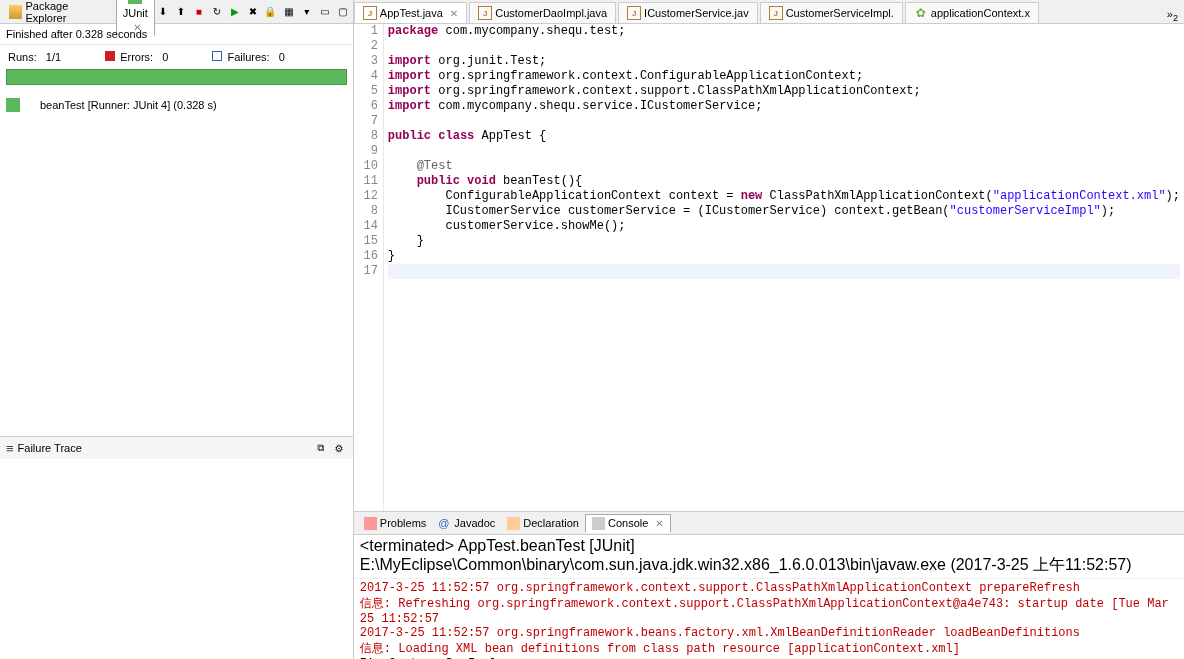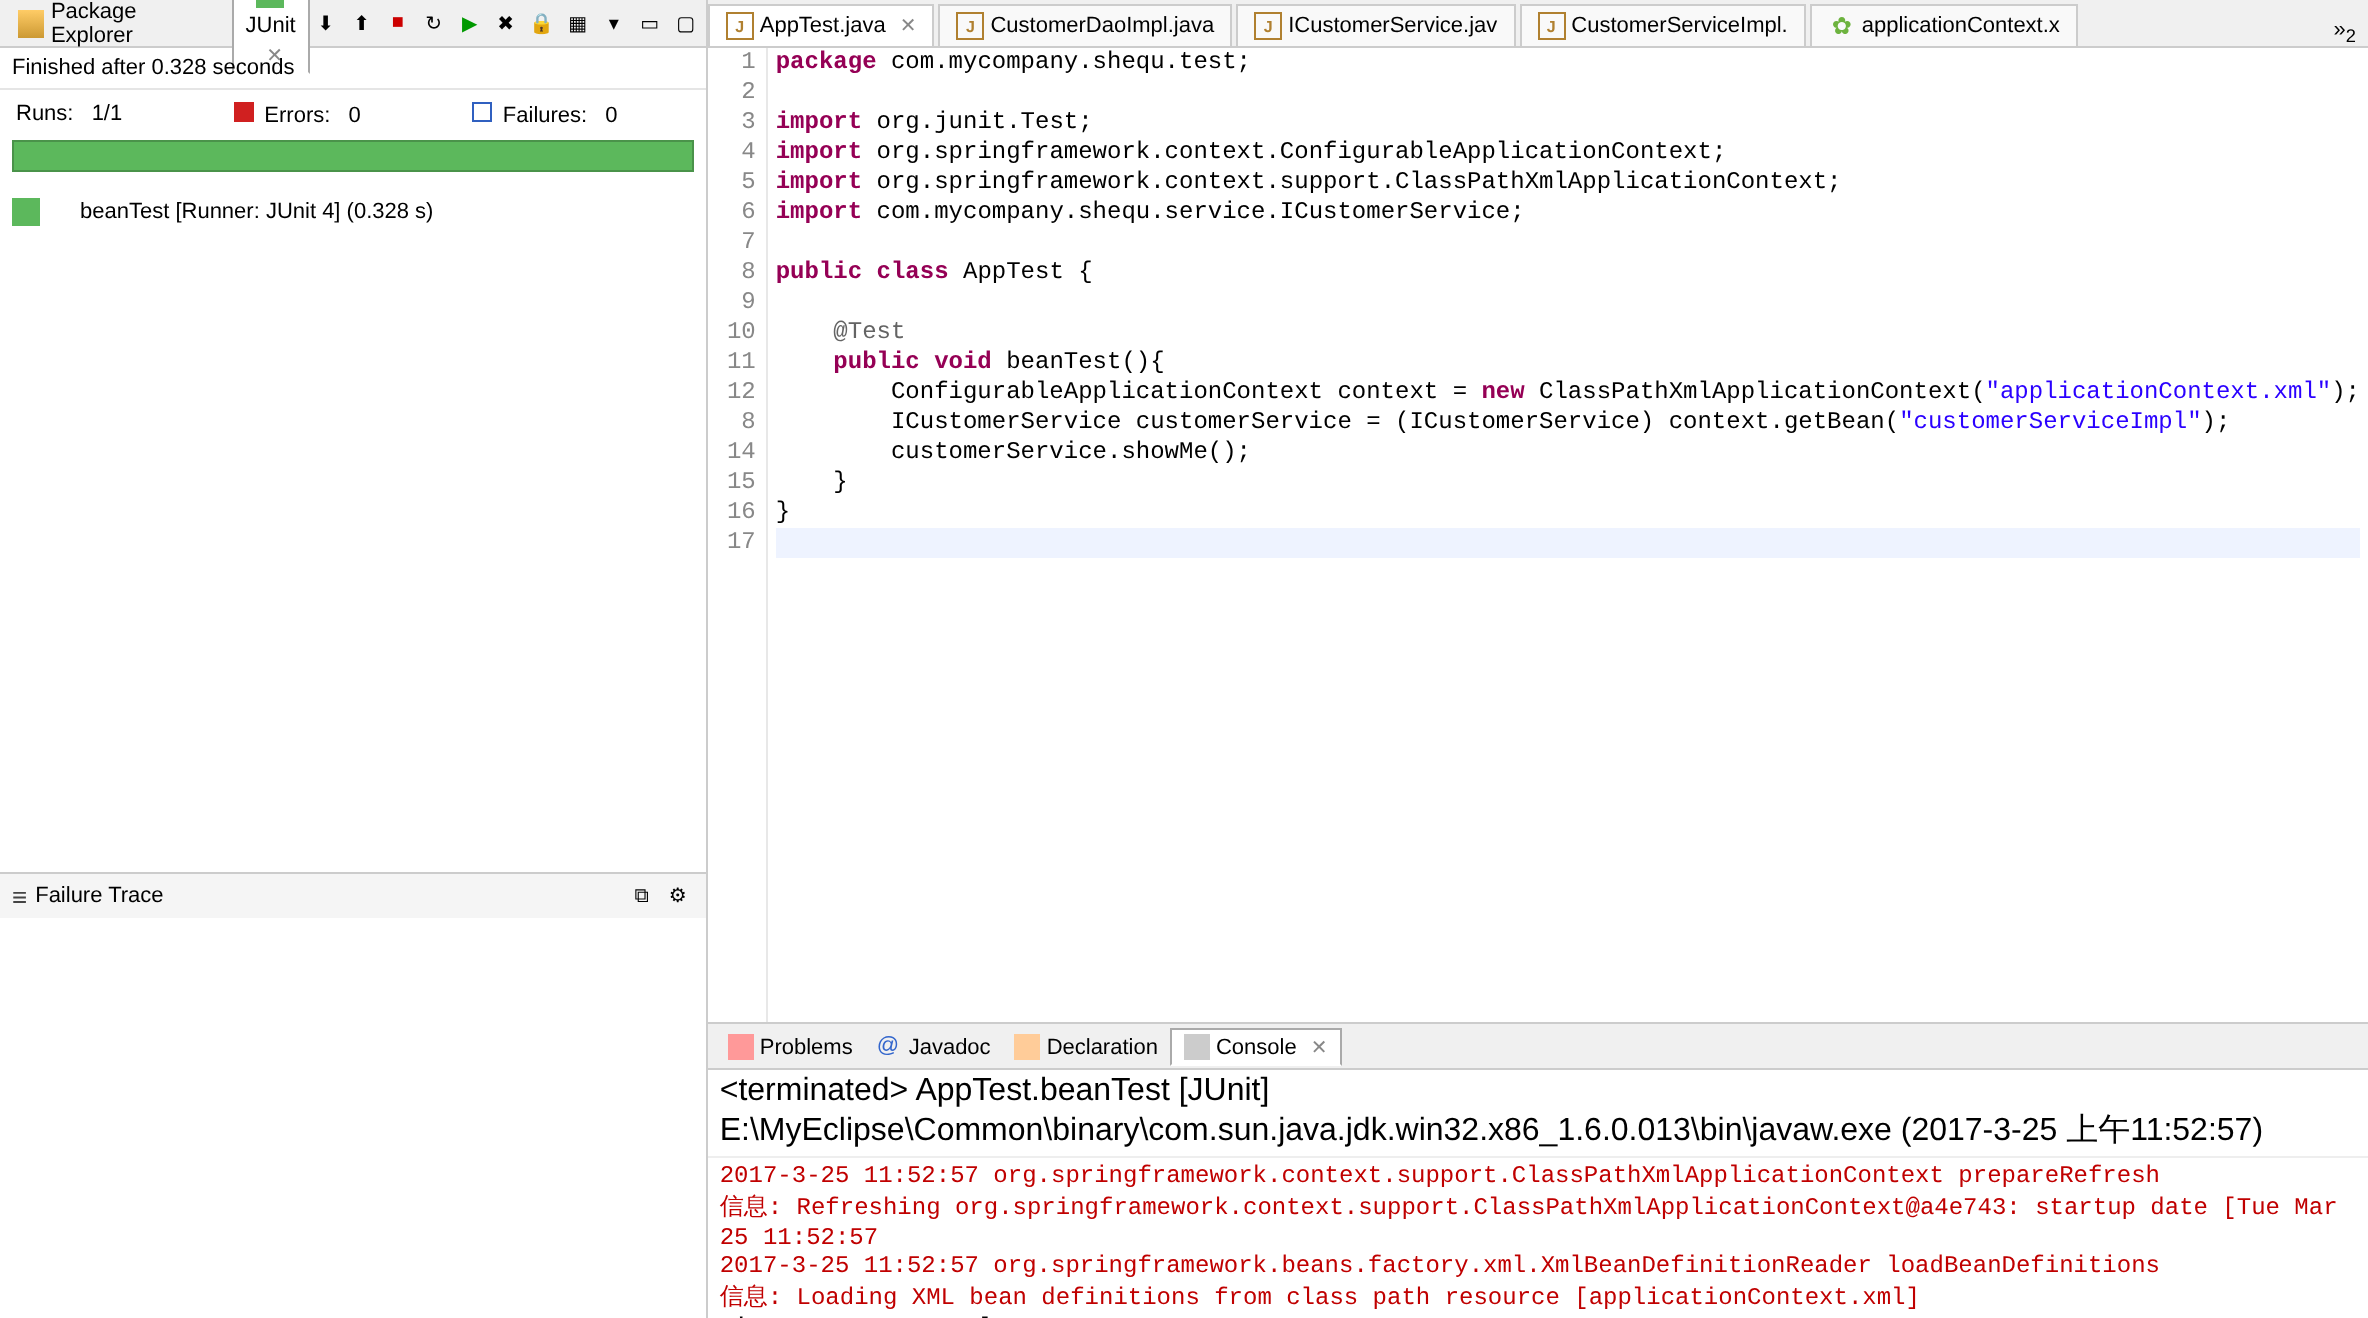--- a/index.html
+++ b/index.html
@@ -8,21 +8,21 @@
 .right-panel { flex: 1; height: 659px; display: flex; flex-direction: column; }
 
 .view-tabs { display: flex; align-items: center; height: 24px; border-bottom: 1px solid #ccc; background: #f0f0f0; padding: 0 2px; }
 .view-tab { display: flex; align-items: center; padding: 2px 6px; border: 1px solid transparent; cursor: pointer; gap: 3px; }
 .view-tab.active { background: #fff; border: 1px solid #aaa; border-bottom-color: #fff; flex-direction: column; }
 .view-icon { width: 14px; height: 14px; display: inline-block; }
 .toolbar-icons { margin-left: auto; display: flex; gap: 2px; }
 .tb-icon { width: 16px; height: 16px; display: inline-flex; align-items: center; justify-content: center; font-size: 10px; cursor: pointer; }
 
 .junit-status { padding: 4px 6px; border-bottom: 1px solid #e5e5e5; }
-.junit-counters { display: flex; gap: 56px; padding: 6px 8px; font-size: 11px; }
+.junit-counters { display: flex; gap: 44px; padding: 6px 8px; font-size: 11px; }
 .counter-label { color: #000; }
 .counter-icon { display: inline-block; width: 10px; height: 10px; margin-right: 2px; }
 .err-icon { background: #d02020; }
 .fail-icon { border: 1px solid #3060c0; }
 .progress-bar { height: 16px; background: #5cb85c; margin: 0 6px 6px 6px; border: 1px solid #4a934a; }
 
 .test-tree { flex: 1; padding: 6px; overflow: auto; }
 .test-item { display: flex; align-items: center; gap: 20px; padding: 1px 0; }
 .test-icon { width: 14px; height: 14px; background: #5cb85c; display: inline-block; }
 
@@ -45,21 +45,21 @@
 .gut-col { position: relative; height: 15px; }
 .code-area { flex: 1; padding: 0 4px; }
 .code-line { height: 15px; line-height: 15px; white-space: pre; }
 .code-line.highlight { background: #eef3ff; }
 .kw { color: #950055; font-weight: bold; }
 .str { color: #2a00ff; }
 .ann { color: #646464; }
 
 .bottom-panel { border-top: 1px solid #ccc; }
 .bottom-tabs { display: flex; align-items: center; background: #f0f0f0; border-bottom: 1px solid #ccc; height: 23px; padding-left: 4px; }
-.bottom-tab { display: flex; align-items: flex-end; padding: 2px 6px; gap: 3px; cursor: pointer; }
+.bottom-tab { display: flex; align-items: center; padding: 2px 6px; gap: 3px; cursor: pointer; }
 .bottom-tab.active { background: #fff; border: 1px solid #aaa; border-bottom-color: #fff; }
 .btab-icon { width: 13px; height: 13px; display: inline-block; }
 
 .console-header { padding: 2px 6px; font-size: 16px; color: #000; border-bottom: 1px solid #eee; }
 .console-body { padding: 2px 6px; font-family: Consolas, "Courier New", monospace; font-size: 12px; height: 80px; overflow: hidden; }
 .con-red { color: #c00000; }
 .con-black { color: #000; }
 </style>
 </head>
 <body>

